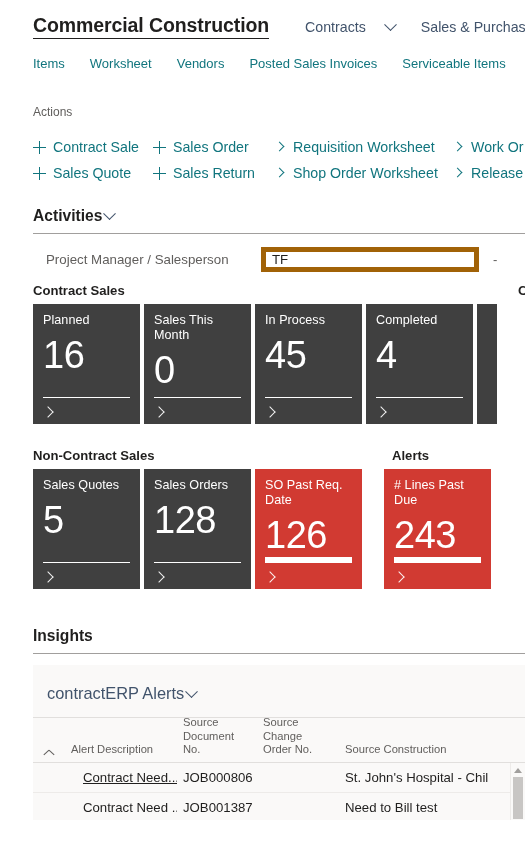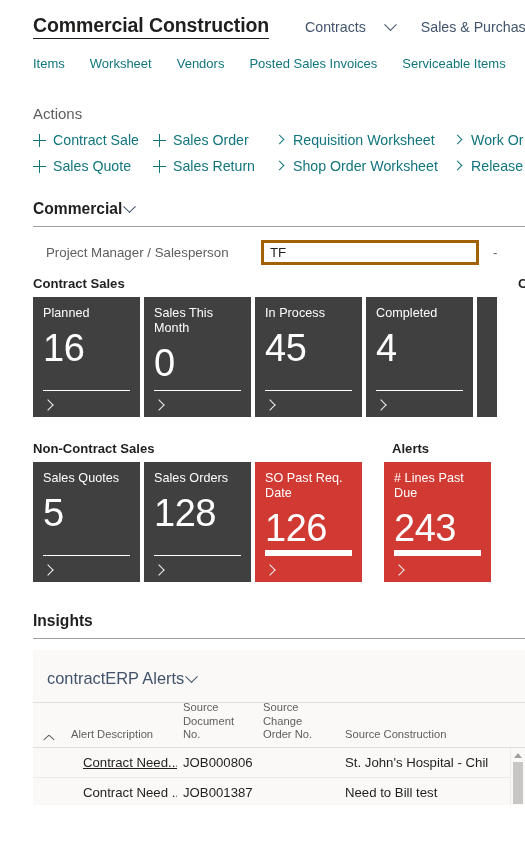--- a/index.html
+++ b/index.html
@@ -61,23 +61,23 @@
     padding: 14px 0 0 33px;
     font-size: 13px;
     color: #11757e;
     white-space: nowrap;
   }
   .linkrow span { cursor: pointer; }
 
   
   .actions-wrap { padding: 34px 0 0 33px; }
   .section-caption {
-    font-size: 15px;
+    font-size: 12px;
     color: #605e5c;
-    margin-bottom: 10px;
+    margin-bottom: 20px;
   }
   .actions-grid {
     display: grid;
     grid-template-columns: 120px 122px 178px auto;
     row-gap: 10px;
     font-size: 14.2px;
     color: #11757e;
     white-space: nowrap;
   }
   .act { display: flex; align-items: center; gap: 7px; cursor: pointer; }
@@ -124,21 +124,21 @@
   .field-row {
     display: flex;
     align-items: center;
     margin: 13px 0 0 33px;
     font-size: 13.3px;
   }
   .field-label { color: #605e5c; width: 228px; padding-left: 13px; }
   .field-input {
     width: 218px;
     height: 25px;
-    border: 3px solid #a16207;
+    border: 5px solid #a16207;
     background: #fff;
     font-size: 13.3px;
     color: #201f1e;
     padding: 0 6px;
     font-family: "Liberation Sans", sans-serif;
     outline: none;
   }
   .field-dash {
     margin-left: 14px;
     color: #605e5c;
@@ -204,21 +204,21 @@
     border-right: 1.2px solid #ffffff;
     transform: rotate(45deg);
     opacity: .92;
   }
   .tile.stub { width: 7px; flex: 0 0 7px; }
 
   .alerts-group { margin-left: 22px; position: relative; }
   .alerts-group .band-label { margin-left: 8px; }
 
   
-  .insights-wrap { margin-top: 30px; }
+  .insights-wrap { margin-top: 38px; }
 
   .card {
     margin: 11px 0 0 33px;
     width: 492px;
     background: #faf9f8;
     border-top: 1px solid transparent;
     height: 155px;
     overflow: hidden;
     position: relative;
   }
@@ -364,21 +364,21 @@
       </div>
       <div class="act">
         <span class="ic-arrow"></span>
         <span>Release</span>
       </div>
     </div>
   </div>
 
   
   <div class="grp-head">
-    <span>Commercial</span>
+    <span>Activities</span>
     <span class="chev"></span>
   </div>
   <div class="rule"></div>
 
   <div class="field-row">
     <div class="field-label">Project Manager / Salesperson</div>
     <input class="field-input" value="TF" style="">
     <div class="field-dash">-</div>
   </div>
 

